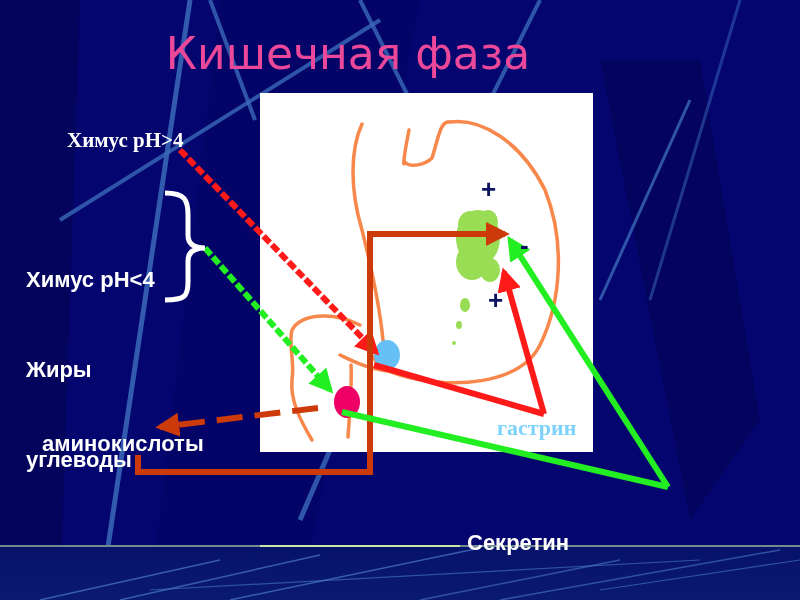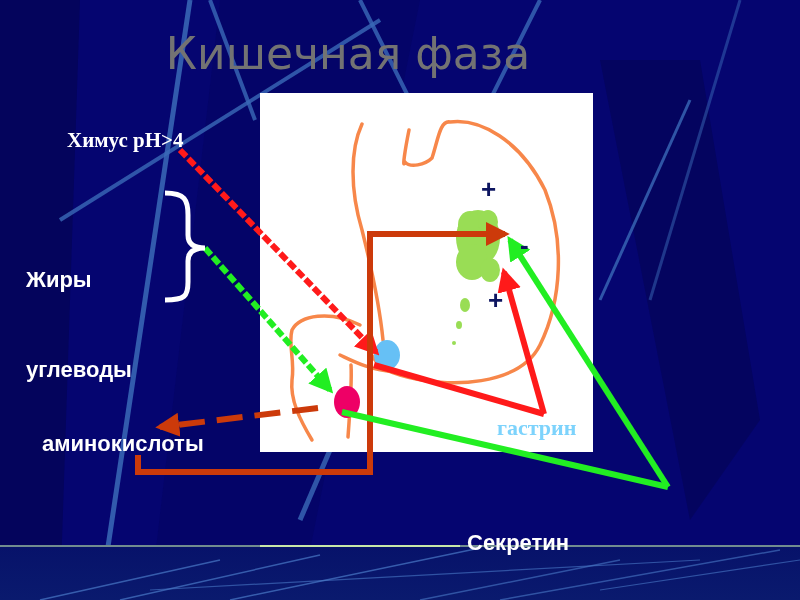--- a/index.html
+++ b/index.html
@@ -1,18 +1,18 @@
 <!DOCTYPE html>
 <html><head>
 <meta charset="utf-8">
 <style>
   html, body { margin:0; padding:0; }
   body { width:800px; height:600px; overflow:hidden; position:relative; background:#050570; font-family:"Liberation Sans", sans-serif; }
   .bg { position:absolute; left:0; top:0; width:800px; height:600px; }
-  .title { position:absolute; left:0; top:28px; width:696px; text-align:center; color:#737373; font-family:"DejaVu Sans", sans-serif; font-size:44px; letter-spacing:0px; }
+  .title { position:absolute; left:0; top:28px; width:696px; text-align:center; color:#ec4899; font-family:"DejaVu Sans", sans-serif; font-size:44px; letter-spacing:0px; }
   .panel { position:absolute; left:260px; top:93px; width:333px; height:359px; background:#ffffff; }
   .overlay { position:absolute; left:0; top:0; width:800px; height:600px; }
   .lbl { position:absolute; color:#ffffff; font-weight:bold; white-space:pre; }
   .serif { font-family:"Liberation Serif", serif; }
   .sans { font-family:"Liberation Sans", sans-serif; }
   .chyme-high { left:67px; top:128px; font-size:21px;text-align:center; }
   .group { left:26px; top:205px; font-size:22px; line-height:30px; }
   .amino { left:42px; top:431px; font-size:22px; }
   .gastrin { left:497px; top:415px; font-size:22px; color:#7dd3fc; }
   .hormones { left:467px; top:465px; font-size:22px; line-height:31px; }
@@ -108,20 +108,21 @@
   <path d="M165,193 C185,193 188,200 188,215 L188,235 C188,245 195,248 205,248 C195,248 188,251 188,261 L188,282 C188,296 185,300 165,300" fill="none" stroke="#ffffff" stroke-width="5"></path>
 </svg>
 
 <div class="sign" style="left:481px;top:174px;">+</div>
 <div class="sign" style="left:520px;top:230px;">-</div>
 <div class="sign" style="left:488px;top:285px;">+</div>
 
 <div class="lbl serif chyme-high">Химус рН&gt;4</div>
 
 <div class="lbl sans group">
+  <div>Химус рН&lt;4</div>
   <div>Жиры</div>
   <div>углеводы</div>
 </div>
 
 <div class="lbl sans amino">аминокислоты</div>
 <div class="lbl serif gastrin">гастрин</div>
 
 <div class="lbl sans hormones">
   <div>Секретин</div>
   

